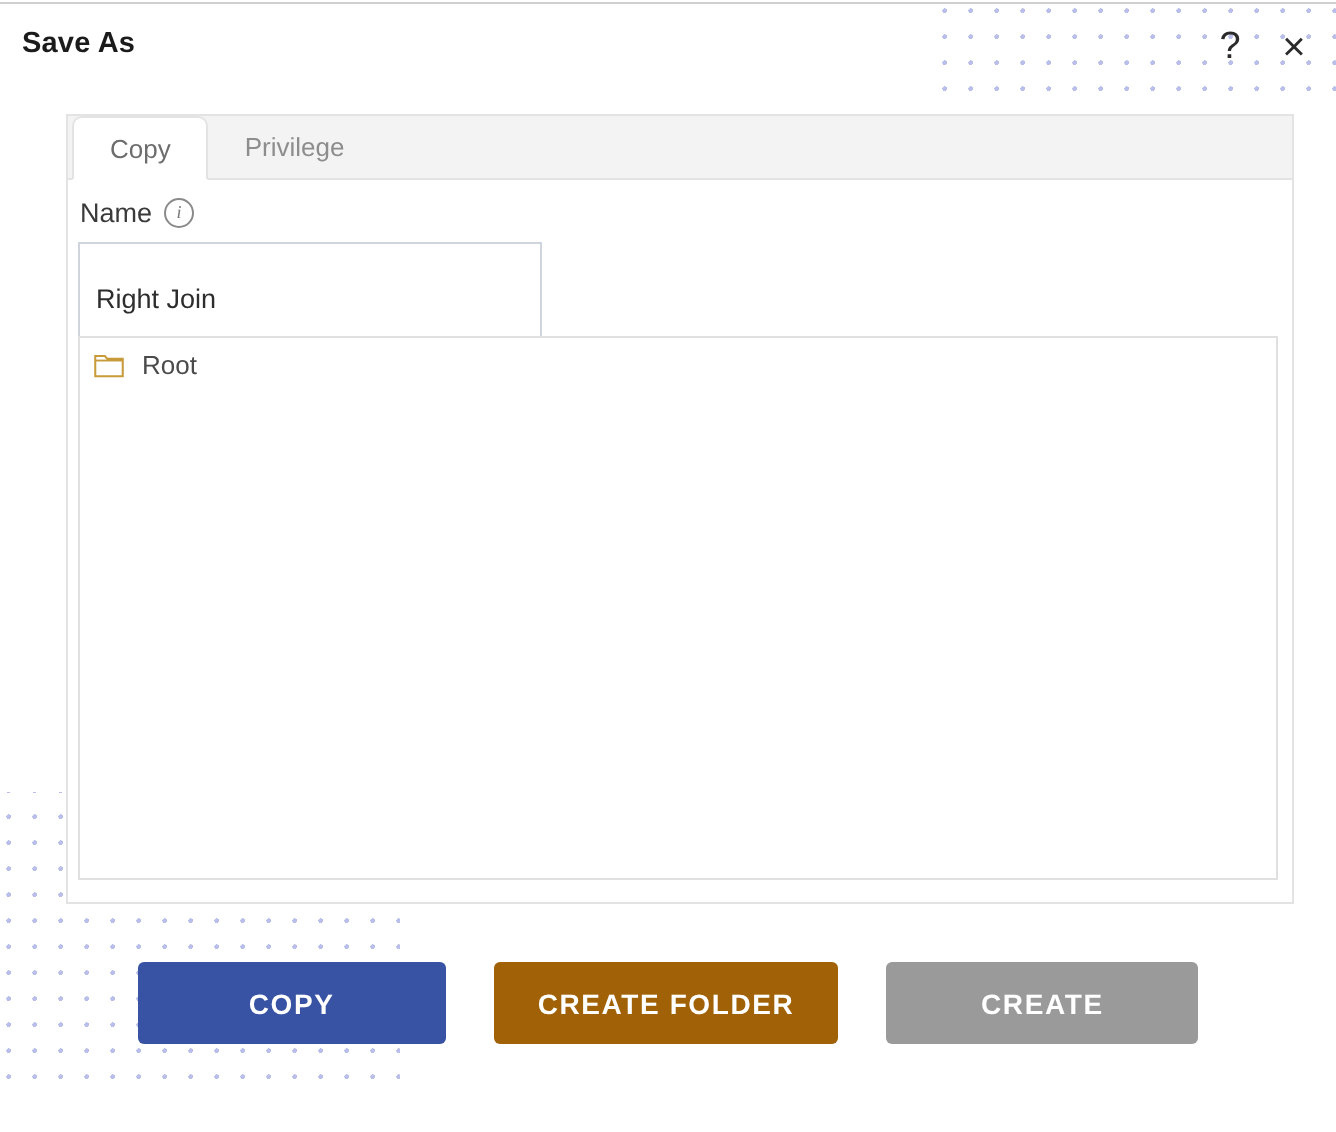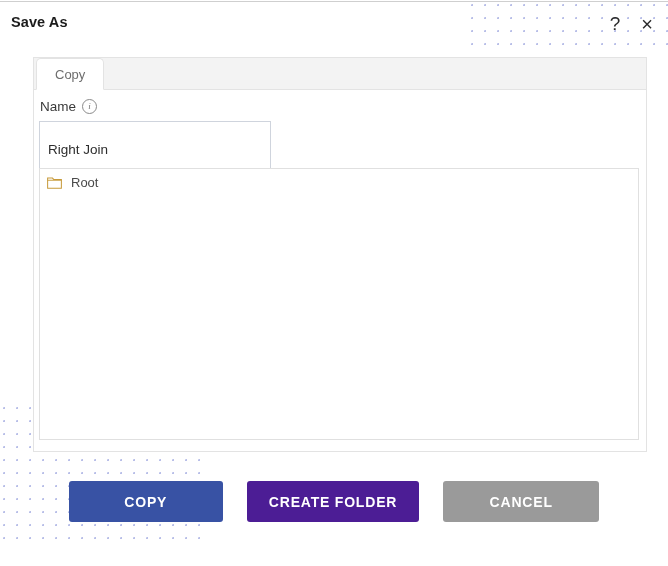--- a/index.html
+++ b/index.html
@@ -214,21 +214,21 @@
     font-size: 14px;
     font-weight: bold;
     letter-spacing: .8px;
     color: #ffffff;
     cursor: pointer;
     display: inline-flex;
     align-items: center;
     justify-content: center;
   }
   #btn-copy   { background: #3852a4; min-width: 154px; }
-  #btn-create { background: #4c1d95; min-width: 156px; }
+  #btn-create { background: #a16207; min-width: 156px; }
   #btn-cancel { background: #9a9a9a; min-width: 156px; }
 </style>
 </head>
 <body>
 
 <div id="backdrop"></div>
 <div class="mask" id="mask-left-top"></div>
 <div class="mask" id="mask-mid"></div>
 <div class="mask" id="mask-right-low"></div>
 <div class="mask" id="mask-bottom"></div>
@@ -239,20 +239,23 @@
   <div id="dialog-title">Save As</div>
   <div id="help-btn">?</div>
   <div id="close-btn">×</div>
 </div>
 
 <div id="panel">
 
   <div id="tabstrip">
     <div class="tab active">
       <span>Copy</span>
+    </div>
+    <div class="tab">
+      <span>Privilege</span>
     </div>
   </div>
 
   <div id="tabbody">
 
     <div id="name-row">
       <span id="name-label">Name</span>
       <span id="info-icon">i</span>
     </div>
 
@@ -269,14 +272,14 @@
         <span class="tree-label">Root</span>
       </div>
     </div>
 
   </div>
 </div>
 
 <div id="actions">
   <button class="btn" id="btn-copy">COPY</button>
   <button class="btn" id="btn-create">CREATE FOLDER</button>
-  <button class="btn" id="btn-cancel">CANCEL</button>
+  <button class="btn" id="btn-cancel">CREATE</button>
 </div>
 
 </body></html>

